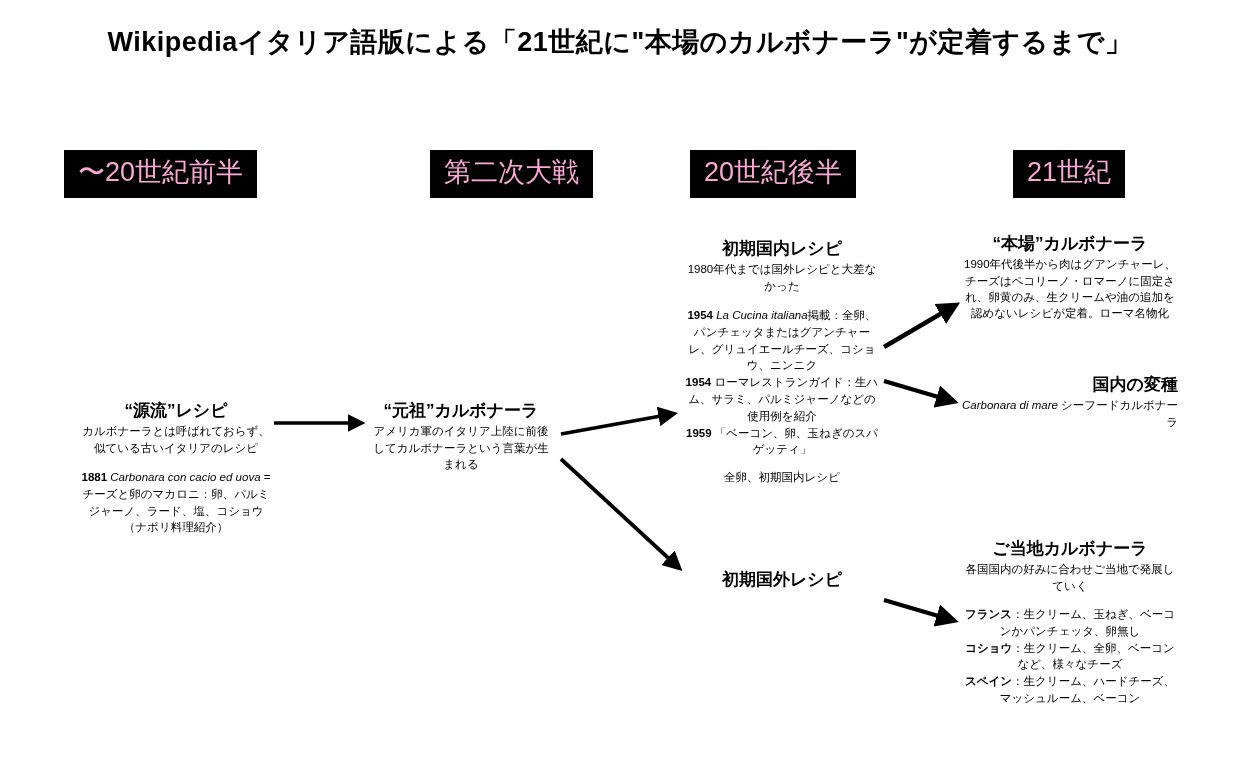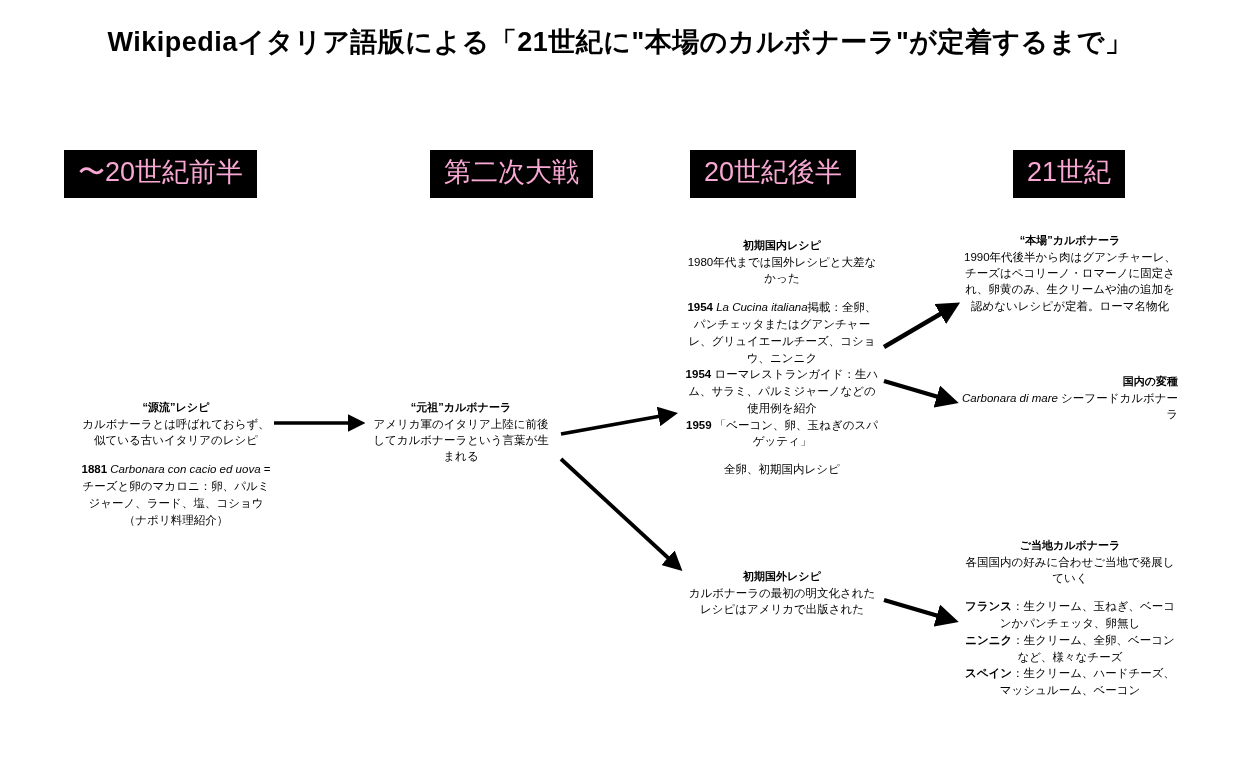--- a/index.html
+++ b/index.html
@@ -33,21 +33,21 @@
     white-space:nowrap;
   }
   #era-0{left:64px;top:150px;}
   #era-1{left:384px;top:150px;margin-left:46px;}
   #era-2{left:690px;top:150px;}
   #era-3{left:1013px;top:150px;}
 
   
   .node{position:absolute;text-align:center;}
   .node .h{
-    font-size:11px;font-weight:bold;line-height:1.32;
+    font-size:17px;font-weight:bold;line-height:1.32;
     margin:0 0 1px 0;
   }
   .node .sub{
     font-size:11.5px;font-weight:normal;line-height:1.42;
     margin:0;
   }
   .node .body{
     font-size:11.5px;line-height:1.46;
     text-align:center;
     margin-top:13px;
@@ -117,36 +117,35 @@
       <p><span class="b">1954</span> <span class="i">La Cucina italiana</span><span>掲載：全卵、パンチェッタまたはグアンチャーレ、グリュイエールチーズ、コショウ、ニンニク</span></p>
       <p><span class="b">1954</span> <span>ローマレストランガイド：生ハム、サラミ、パルミジャーノなどの使用例を紹介</span></p>
       <p><span class="b">1959</span> <span>「ベーコン、卵、玉ねぎのスパゲッティ」</span></p>
       <div class="gap">&nbsp;</div>
       <p>全卵、初期国内レシピ</p>
     </div>
   </div>
 
   <div class="node" id="n-foreign">
     <div class="h">初期国外レシピ</div>
-    <div class="sub">カルボナーラの最初の明文化されたレシピはアメリカで出版された</div>
   </div>
 
   <div class="node" id="n-authentic">
     <div class="h">“本場”カルボナーラ</div>
     <div class="sub">1990年代後半から肉はグアンチャーレ、チーズはペコリーノ・ロマーノに固定され、卵黄のみ、生クリームや油の追加を認めないレシピが定着。ローマ名物化</div>
   </div>
 
   <div class="node" id="n-variant">
     <div class="h">国内の変種</div>
     <div class="sub"><span class="i">Carbonara di mare</span><span> シーフードカルボナーラ</span></div>
   </div>
 
   <div class="node" id="n-local">
     <div class="h">ご当地カルボナーラ</div>
     <div class="sub">各国国内の好みに合わせご当地で発展していく</div>
     <div class="body">
       <p><span class="b">フランス</span><span>：生クリーム、玉ねぎ、ベーコンかパンチェッタ、卵無し</span></p>
-      <p><span class="b">ニンニク</span><span>：生クリーム、全卵、ベーコンなど、様々なチーズ</span></p>
+      <p><span class="b">コショウ</span><span>：生クリーム、全卵、ベーコンなど、様々なチーズ</span></p>
       <p><span class="b">スペイン</span><span>：生クリーム、ハードチーズ、マッシュルーム、ベーコン</span></p>
     </div>
   </div>
 
 </div>
 
 </body></html>

